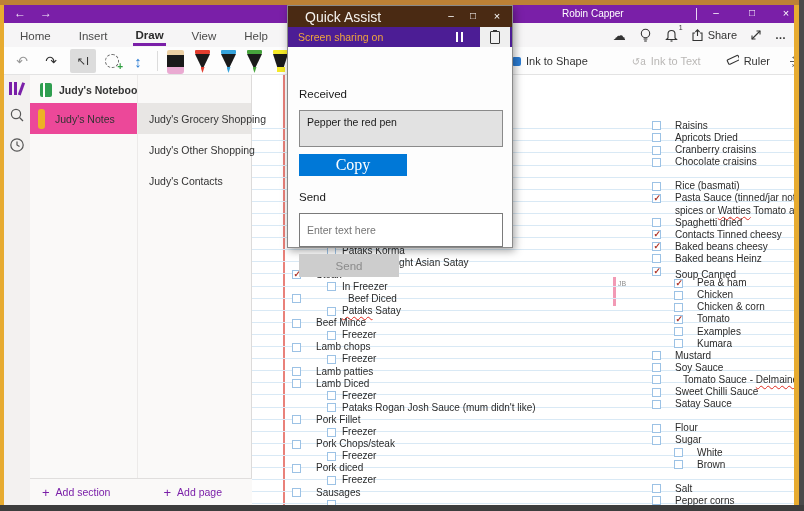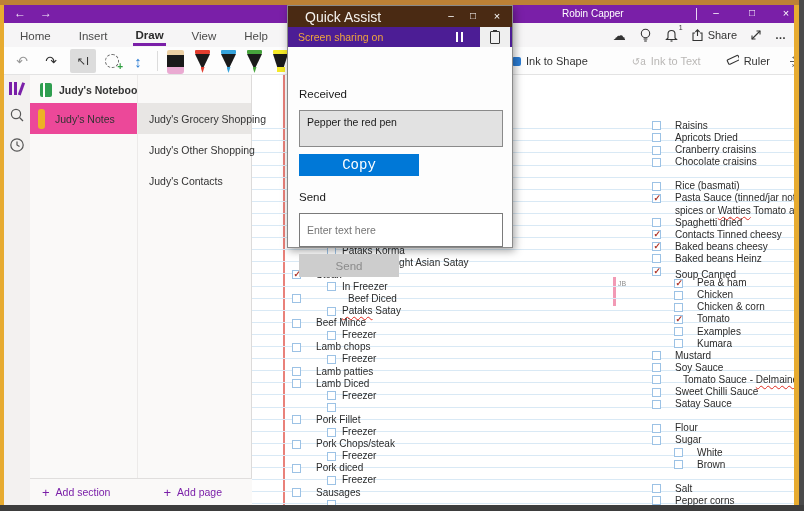--- a/index.html
+++ b/index.html
@@ -93,21 +93,21 @@
   .qa-status{height:20px;background:#4c1d95;position:relative}
   .qa-status-text{position:absolute;left:10px;top:4px;font-size:10.5px;color:#f0a63c}
   .qa-pause{position:absolute;left:168px;top:5px;display:flex;gap:3px}
   .qa-pause i{display:block;width:2px;height:10px;background:#fff}
   .qa-clip-btn{position:absolute;right:2px;top:0;width:30px;height:20px;background:#efefef;display:flex;align-items:center;justify-content:center}
   .clip{width:10px;height:13px;border:1.2px solid #333;border-radius:1px;position:relative}
   .clip i{position:absolute;left:2px;top:-2px;width:4px;height:2.5px;background:#333}
   .qa-body{position:relative;height:200px}
   .qa-label{position:absolute;left:11px;font-size:11.5px;color:#1a1a1a}
   .qa-received-box{position:absolute;left:11px;top:63px;width:204px;height:37px;background:#e2e2e2;border:1px solid #8a8a8a;font-size:10.5px;color:#1a1a1a;padding:5px 7px}
-  .qa-copy{position:absolute;left:11px;top:107px;width:120px;height:22px;background:#0078d7;color:#fff;border:none;font-size:14px;font-family:Liberation Mono, monospace}
+  .qa-copy{position:absolute;left:11px;top:107px;width:108px;height:22px;background:#0078d7;color:#fff;border:none;font-size:16px;font-family:Liberation Serif, serif}
   .qa-input{position:absolute;left:11px;top:166px;width:204px;height:34px;border:1px solid #7a7a7a;background:#fff;font-size:10.5px;padding:5px 7px;font-family:"Liberation Sans",sans-serif}
   .qa-input::placeholder{color:#757575}
   .qa-send{position:absolute;left:11px;top:207px;width:100px;height:23px;background:#cdcdcd;color:#8b8b8b;border:none;font-size:11.5px;font-family:"Liberation Sans",sans-serif}
   svg{display:block}
 </style>
 </head>
 <body>
 
 <div class="abs titlebar">
   <span class="navarrow" style="left:10px">←</span>
@@ -364,20 +364,21 @@
     <span class="it" style="left: 64px; top: 266.3px;">Lamb chops</span>
     <span class="cb" style="left: 75px; top: 279.9px;"></span>
     <span class="it" style="left: 90px; top: 278.4px;">Freezer</span>
     <span class="cb" style="left: 40px; top: 292px;"></span>
     <span class="it" style="left: 64px; top: 290.5px;">Lamb patties</span>
     <span class="cb" style="left: 40px; top: 304.1px;"></span>
     <span class="it" style="left: 64px; top: 302.6px;">Lamb Diced</span>
     <span class="cb" style="left: 75px; top: 316.2px;"></span>
     <span class="it" style="left: 90px; top: 314.7px;">Freezer</span>
     <span class="cb" style="left: 75px; top: 328.3px;"></span>
+    <span class="it" style="left: 90px; top: 326.8px;">Pataks Rogan Josh Sauce (mum didn't like)</span>
     <span class="cb" style="left: 40px; top: 340.4px;"></span>
     <span class="it" style="left: 64px; top: 338.9px;">Pork Fillet</span>
     <span class="cb" style="left: 75px; top: 352.5px;"></span>
     <span class="it" style="left: 90px; top: 351px;">Freezer</span>
     <span class="cb" style="left: 40px; top: 364.6px;"></span>
     <span class="it" style="left: 64px; top: 363.1px;">Pork Chops/steak</span>
     <span class="cb" style="left: 75px; top: 376.7px;"></span>
     <span class="it" style="left: 90px; top: 375.2px;">Freezer</span>
     <span class="cb" style="left: 40px; top: 388.8px;"></span>
     <span class="it" style="left: 64px; top: 387.3px;">Pork diced</span>

